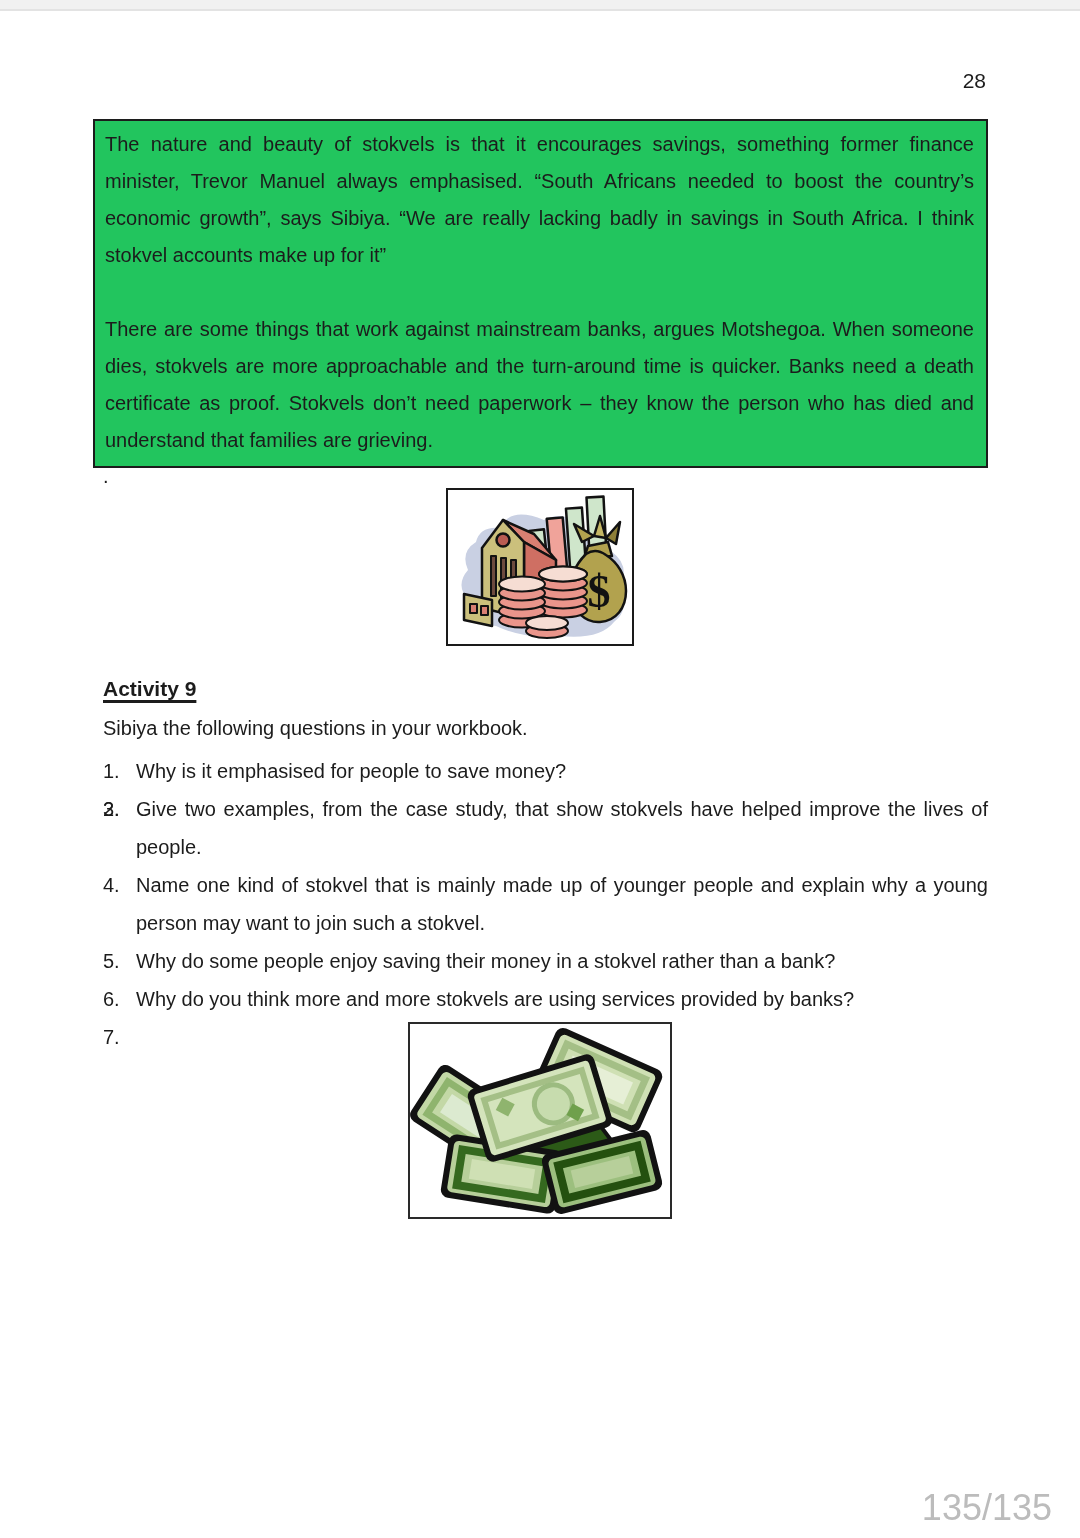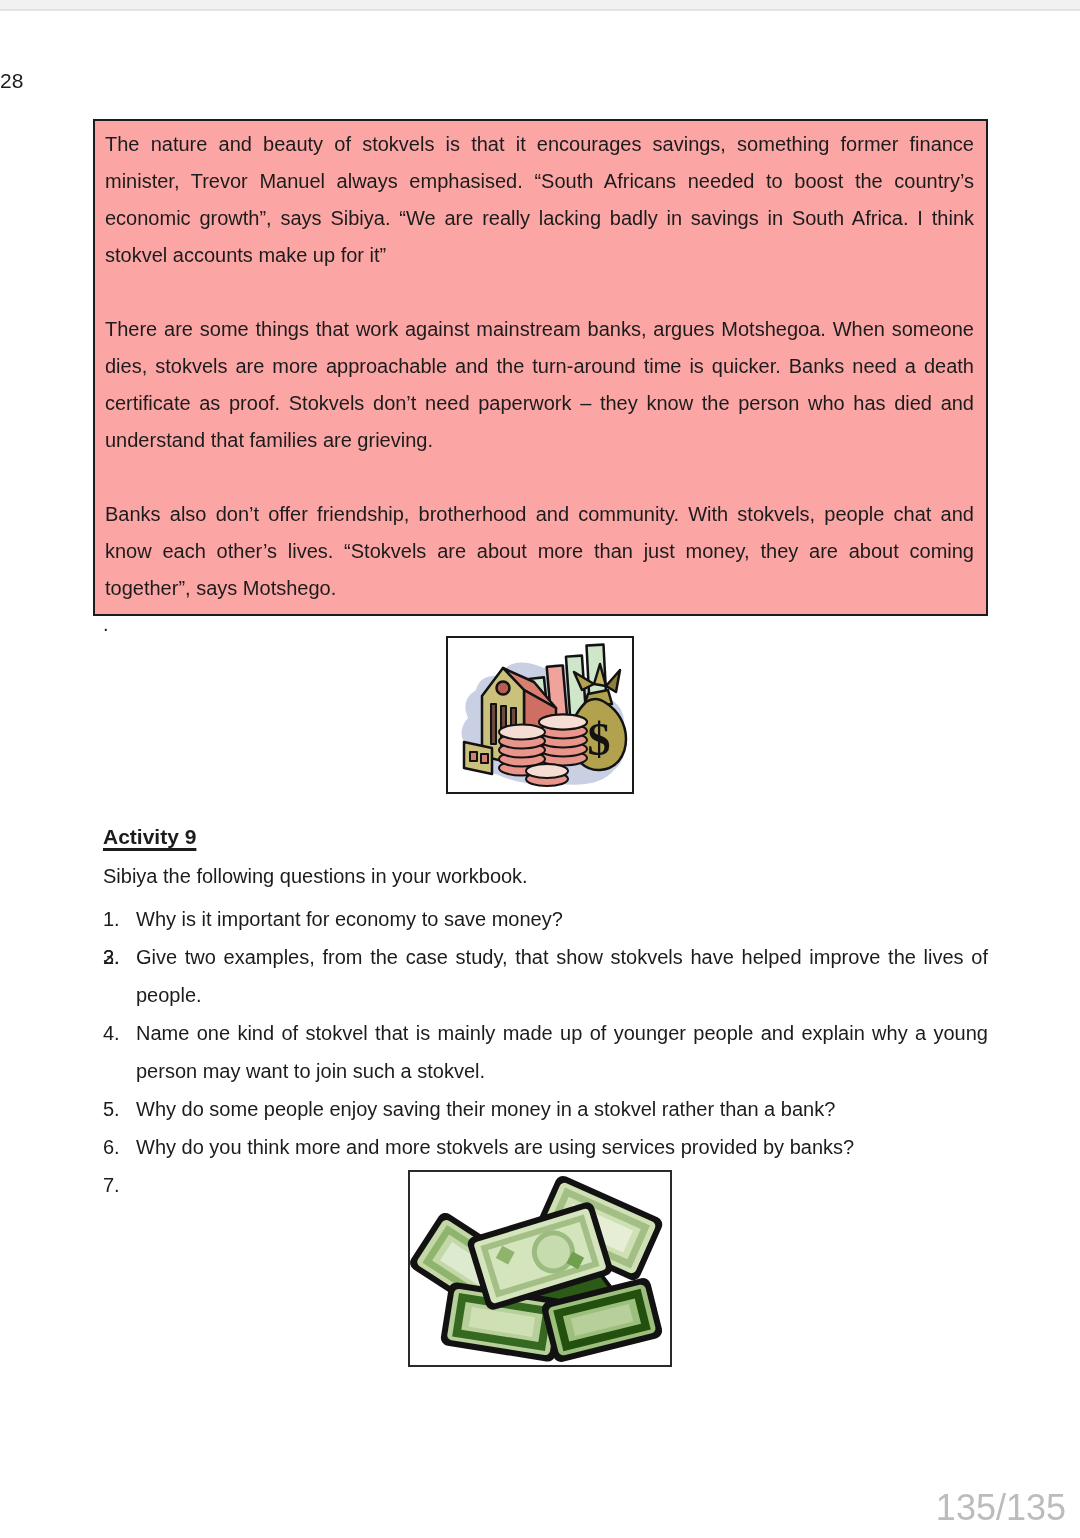--- a/index.html
+++ b/index.html
@@ -3,27 +3,27 @@
 <meta charset="utf-8">
 <style>
   html,body{margin:0;padding:0;}
   body{
     width:1080px;height:1538px;position:relative;overflow:hidden;
     background:#ffffff;color:#1c1c1c;
     font-family:"Liberation Sans",sans-serif;
   }
   .top-strip{height:9px;background:#f1f1f1;border-bottom:2px solid #e3e3e3;}
   .page-number{
-    margin:58px 94px 0 0;
-    font-size:21px;line-height:24px;
+    margin:58px 94px 0 0;text-align:right;
+    font-size:21px;line-height:24px;padding-left:20px;
   }
   .case-box{
     margin:26px 92px 0 93px;
     border:2px solid #1c1c1c;
-    background:#fca5a5;
+    background:#22c55e;
     padding:5px 12px 7px 10px;
     font-size:20px;line-height:37px;
     text-align:justify;
   }
   .case-box p{margin:0;}
   .case-box p + p{margin-top:37px;}
   .stray-dot{margin:0 0 0 103px;height:18px;line-height:16px;font-size:20px;}
   figure{margin:0;}
   .fig1{
     box-sizing:border-box;width:188px;height:158px;
@@ -41,35 +41,34 @@
     line-height:26px;
   }
   .activity-intro{margin:12px 92px 0 103px;font-size:20px;line-height:28px;}
   ol.questions{
     list-style:none;margin:10px 92px 0 103px;padding:0;
     font-size:20px;line-height:38px;
   }
   ol.questions li{position:relative;padding-left:33px;text-align:justify;}
   ol.questions .qnum{position:absolute;left:0;top:0;}
   .footer-indicator{
-    position:absolute;right:14px;top:1488px;
+    position:absolute;right:28px;top:1488px;
     font-size:36px;line-height:40px;color:#bcbcbc;
   }
 </style>
 </head>
 <body>
 
 <div class="top-strip"></div>
 
 <div class="page-number">28</div>
 
 <div class="case-box">
   <p>The nature and beauty of stokvels is that it encourages savings, something former finance minister, Trevor Manuel always emphasised.  “South Africans needed to boost the country’s economic growth”, says Sibiya. “We are really lacking badly in savings in South Africa. I think stokvel accounts make up for it”</p>
   <p>There are some things that work against mainstream banks, argues Motshegoa. When someone dies, stokvels are more approachable and the turn-around time is quicker. Banks need a death certificate as proof. Stokvels don’t need paperwork – they know the person who has died and understand that families are grieving.</p>
-  <p>Banks also don’t offer friendship, brotherhood and community. With stokvels, people chat and know each other’s lives. “Stokvels are about more than just money, they are about coming together”, says Motshego.</p>
 </div>
 
 <div class="stray-dot">.</div>
 
 <figure class="fig1">
   <svg viewBox="0 0 184 154">
     <rect x="0" y="0" width="184" height="154" fill="#ffffff"></rect>
 
     <path d="M28,52 Q12,62 20,80 Q6,96 22,112 Q16,132 48,136 Q78,150 112,146 Q152,150 166,132 Q182,120 170,102 Q184,76 164,62 Q160,36 134,42 Q120,18 96,30 Q62,16 52,38 Q32,36 28,52 Z" fill="#c9d0e3"></path>
 
@@ -120,21 +119,21 @@
       <ellipse cx="99" cy="133" rx="21" ry="7" fill="#f6ddd3"></ellipse>
     </g>
   </svg>
 </figure>
 
 <h2 class="activity-title">Activity 9</h2>
 
 <p class="activity-intro">Sibiya the following questions in your workbook.</p>
 
 <ol class="questions">
-  <li><span class="qnum">1.</span><span>Why is it important for economy to save money?</span></li>
+  <li><span class="qnum">1.</span><span>Why is it emphasised for people to save money?</span></li>
   <li><span class="qnum">2.</span></li>
   <li><span class="qnum">3.</span><span>Give two examples, from the case study, that show stokvels have helped improve the lives of people.</span></li>
   <li><span class="qnum">4.</span><span>Name one kind of stokvel that is mainly made up of younger people and explain why a young person may want to join such a stokvel.</span></li>
   <li><span class="qnum">5.</span><span>Why do some people enjoy saving their money in a stokvel rather than a bank?</span></li>
   <li><span class="qnum">6.</span><span>Why do you think more and more stokvels are using services provided by banks?</span></li>
   <li><span class="qnum">7.</span></li>
 </ol>
 
 <figure class="fig2">
   <svg viewBox="0 0 260 193">

